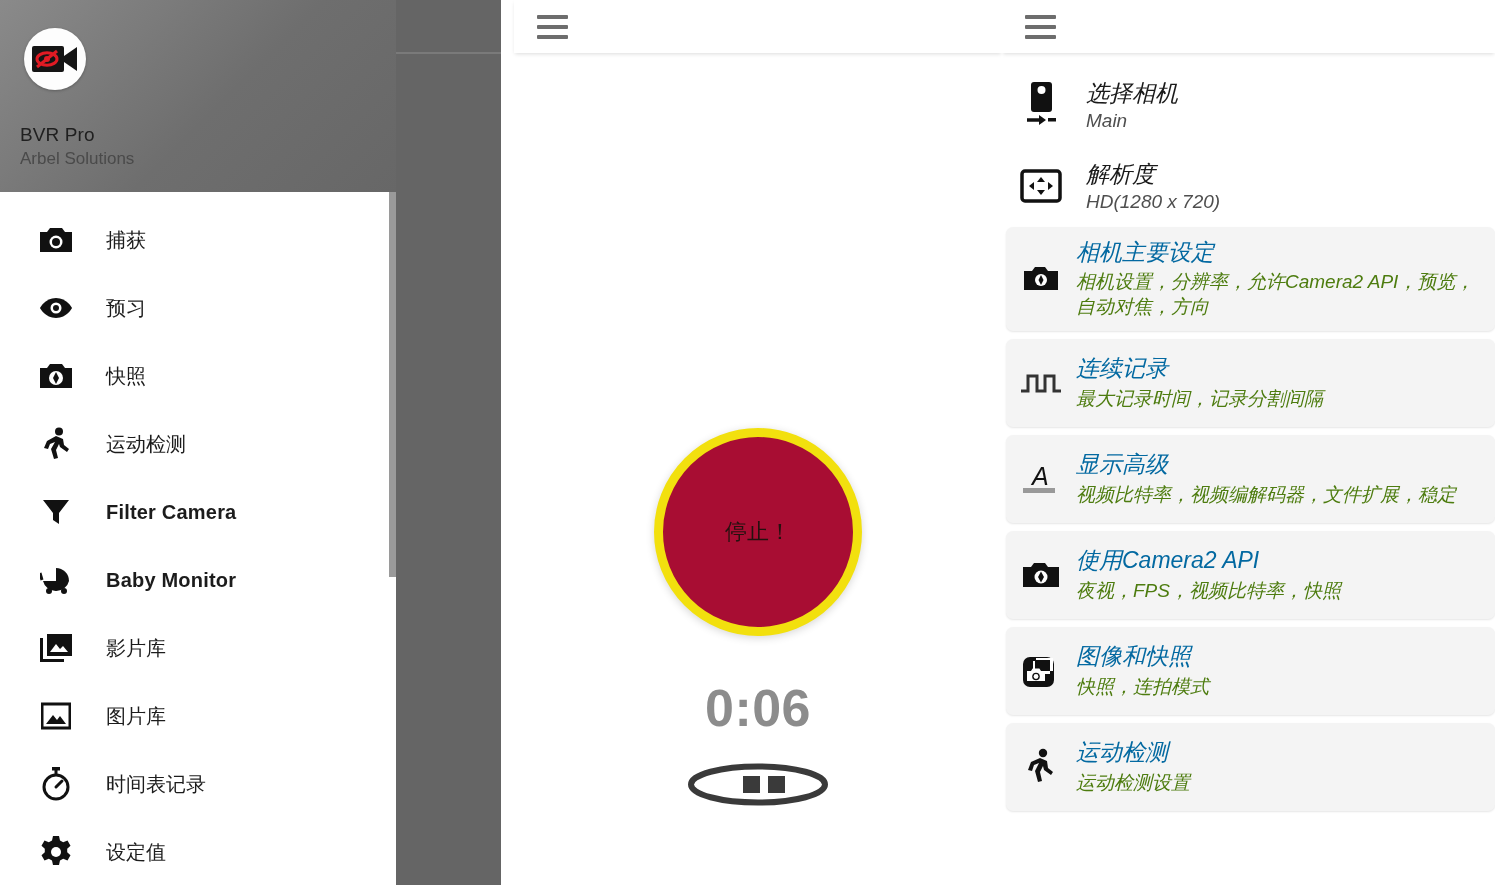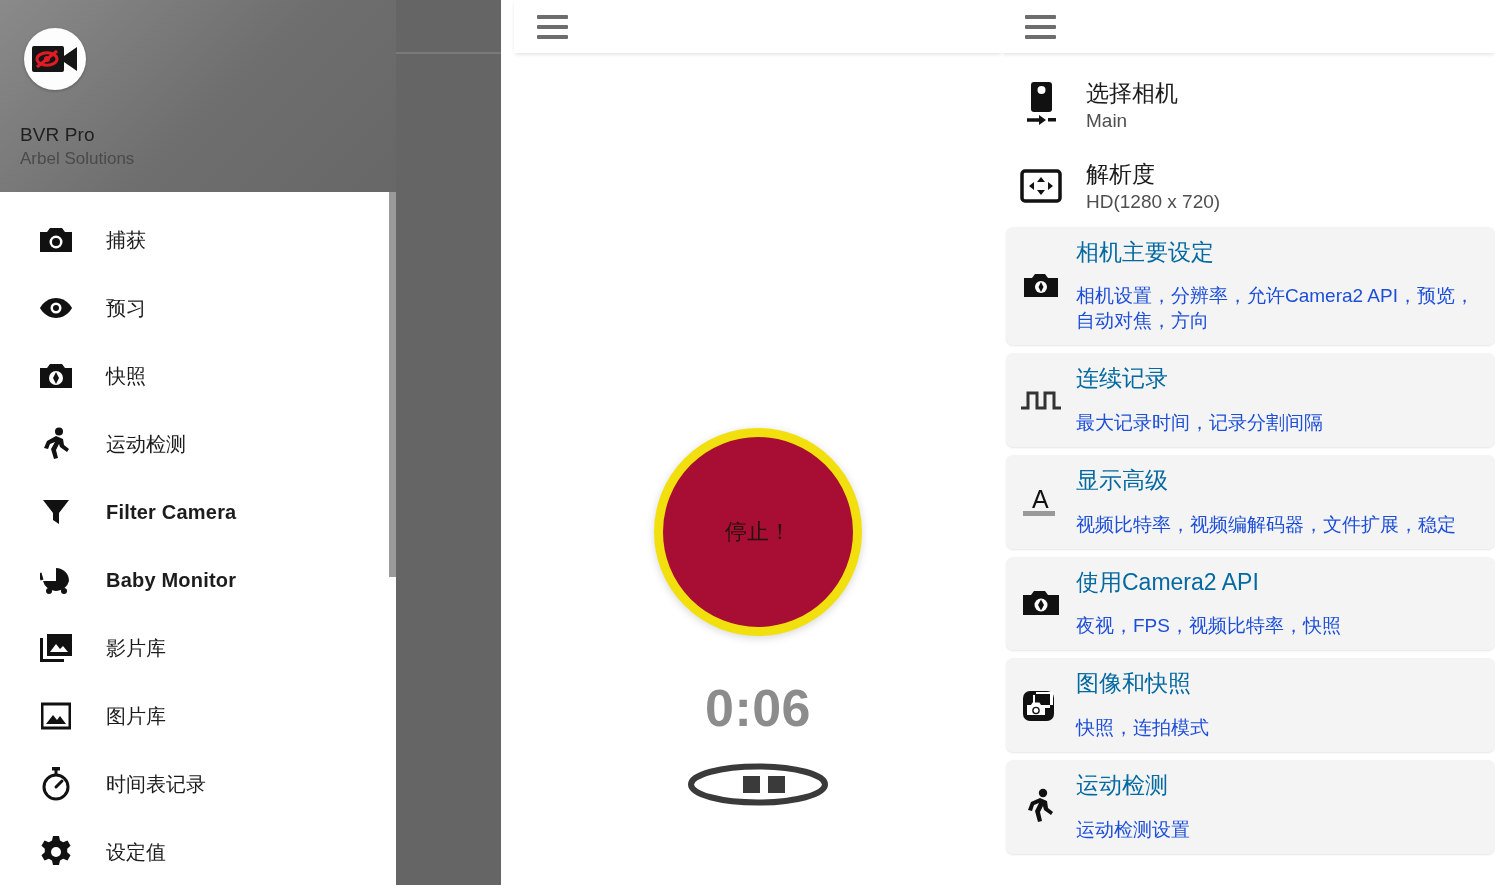--- a/index.html
+++ b/index.html
@@ -136,20 +136,21 @@
     cursor: pointer;
   }
 
   
   .settings-panel {
     position: absolute; left: 1002px; top: 0;
     width: 493px; height: 885px;
     background: #ffffff;
     z-index: 10;
     overflow: hidden;
+    font-style: italic;
   }
   .settings-list {
     position: relative;
     height: 832px;
     padding-top: 12px;
   }
   .setting-plain {
     display: flex; align-items: center;
     padding: 14px 0 14px 0;
     margin-left: 2px;
@@ -180,21 +181,21 @@
   }
   .setting-card .sc-icon {
     width: 70px; flex: none;
     display: flex; align-items: center; justify-content: center;
   }
   .setting-card .sc-text { padding-right: 12px; }
   .sc-title {
     font-size: 23px; color: #0369a1; line-height: 1.2;
   }
   .sc-sub {
-    font-size: 19px; color: #1d4ed8; line-height: 1.32; margin-top: 17px;
+    font-size: 19px; color: #4d7c0f; line-height: 1.32; margin-top: 3px;
   }
   .icon-svg { display: block; }
 </style>
 </head>
 <body>
 
 <div class="screen">
 
   <div class="center-panel">
     <div class="topbar">

